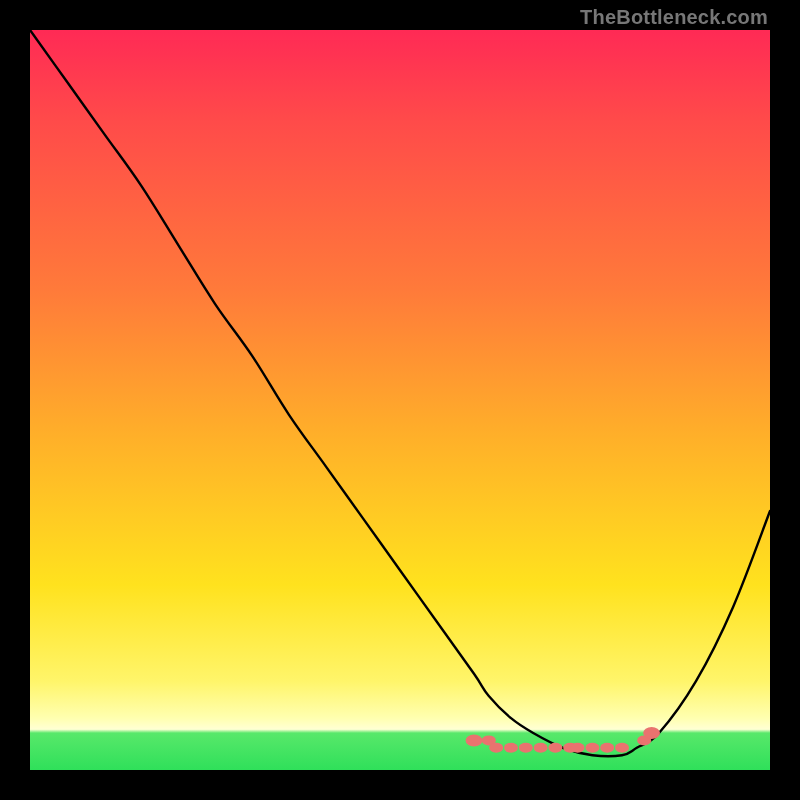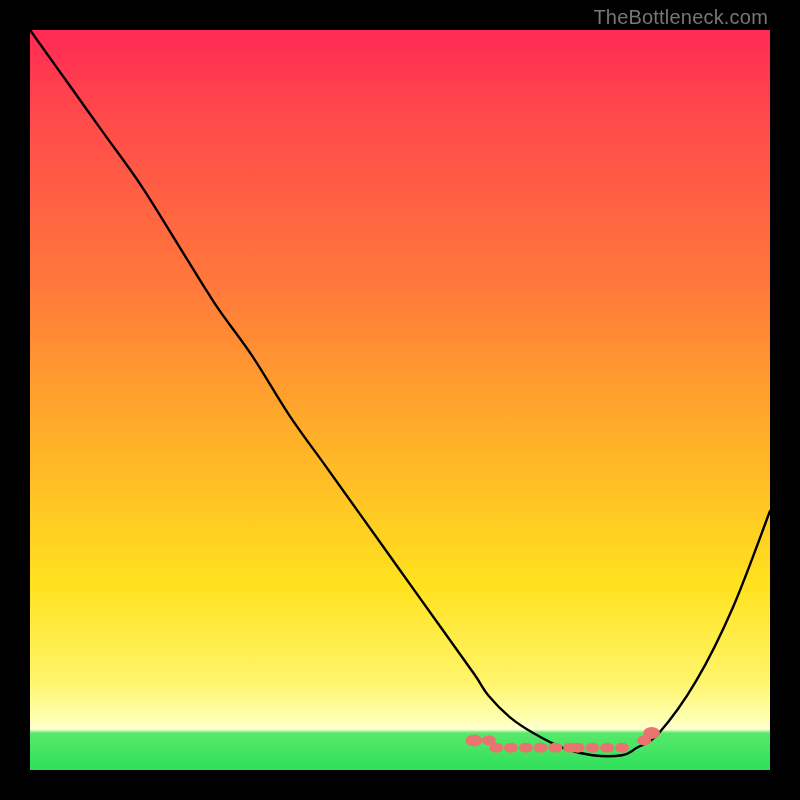--- a/index.html
+++ b/index.html
@@ -37,21 +37,21 @@
       #58e86a 95%,
       #2fe05a 100%
     );
   }
   .watermark {
     position: absolute;
     top: 6px;
     right: 32px;
     color: #777;
     font-size: 20px;
-    font-weight: 400;
+    font-weight: 700;
     letter-spacing: 0.2px;
   }
   svg.curve {
     position: absolute;
     left: 0;
     top: 0;
     width: 740px;
     height: 740px;
     overflow: visible;
   }

